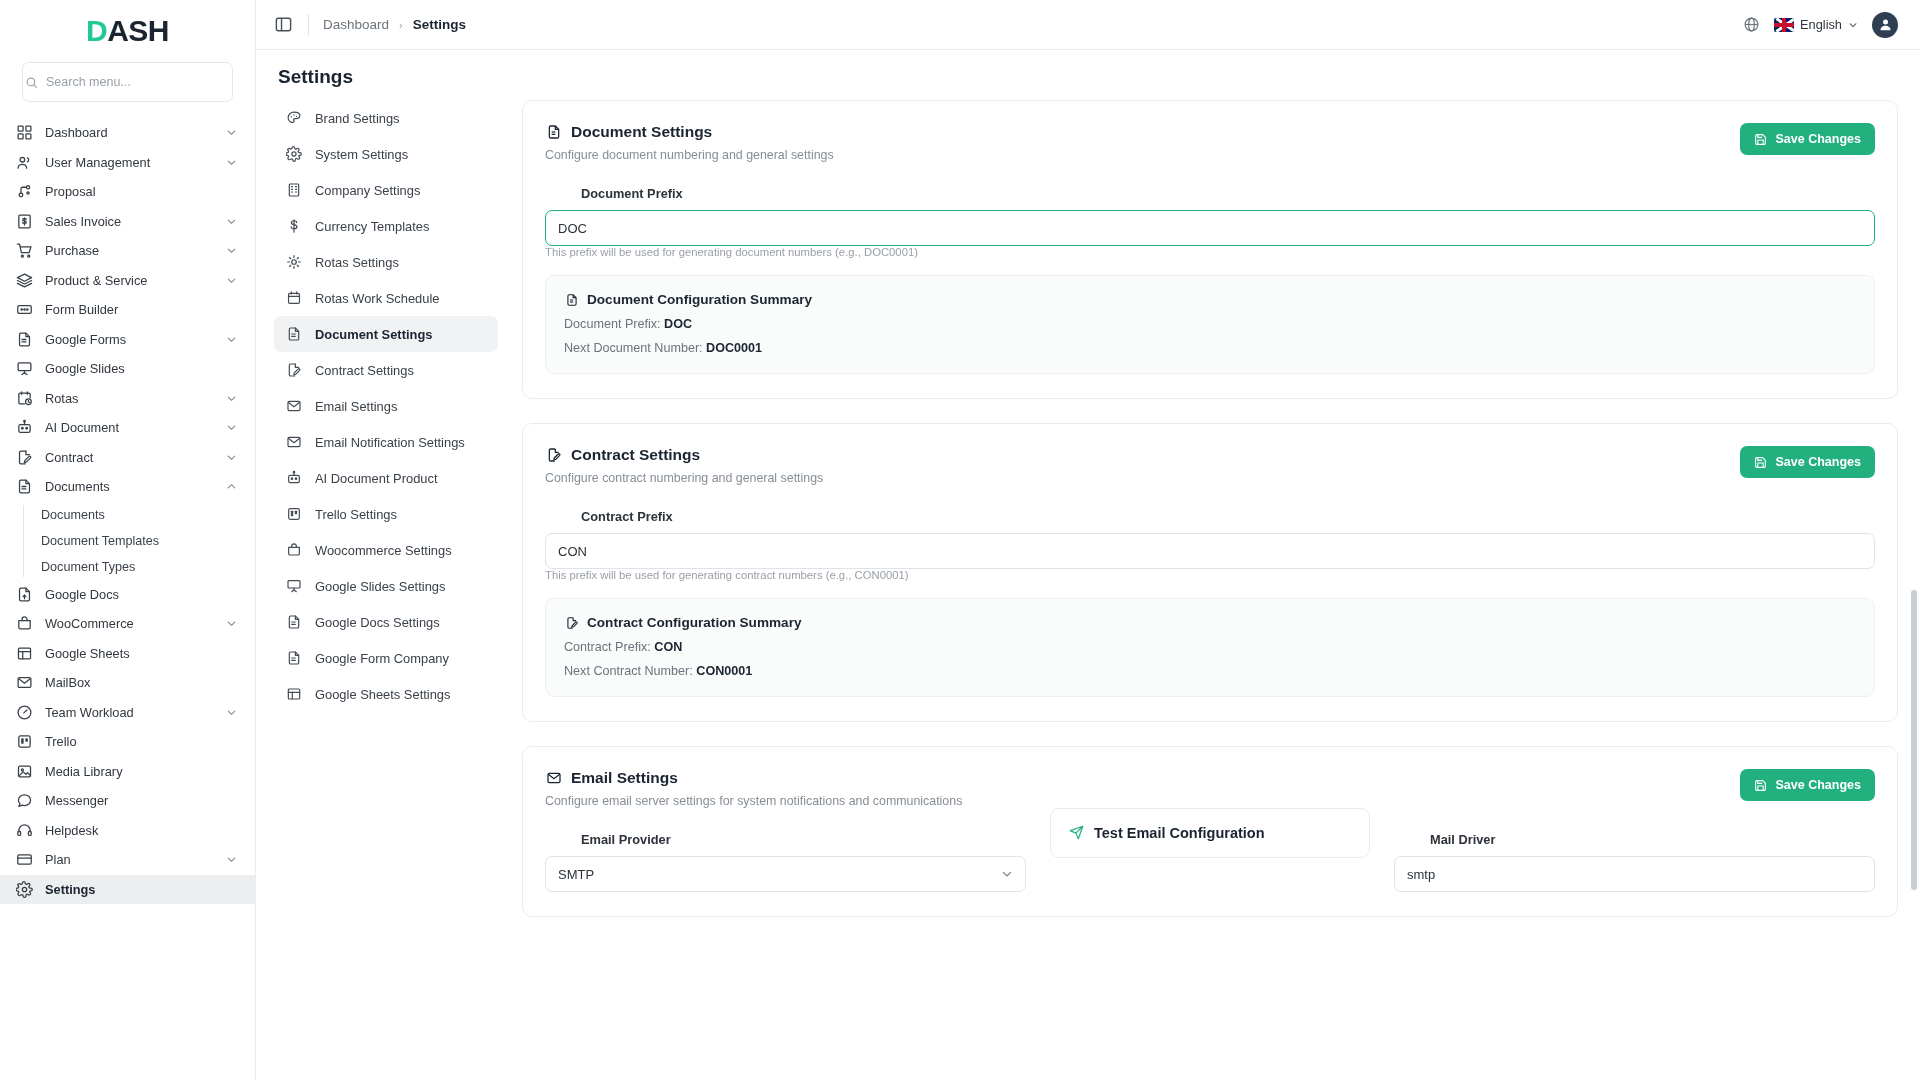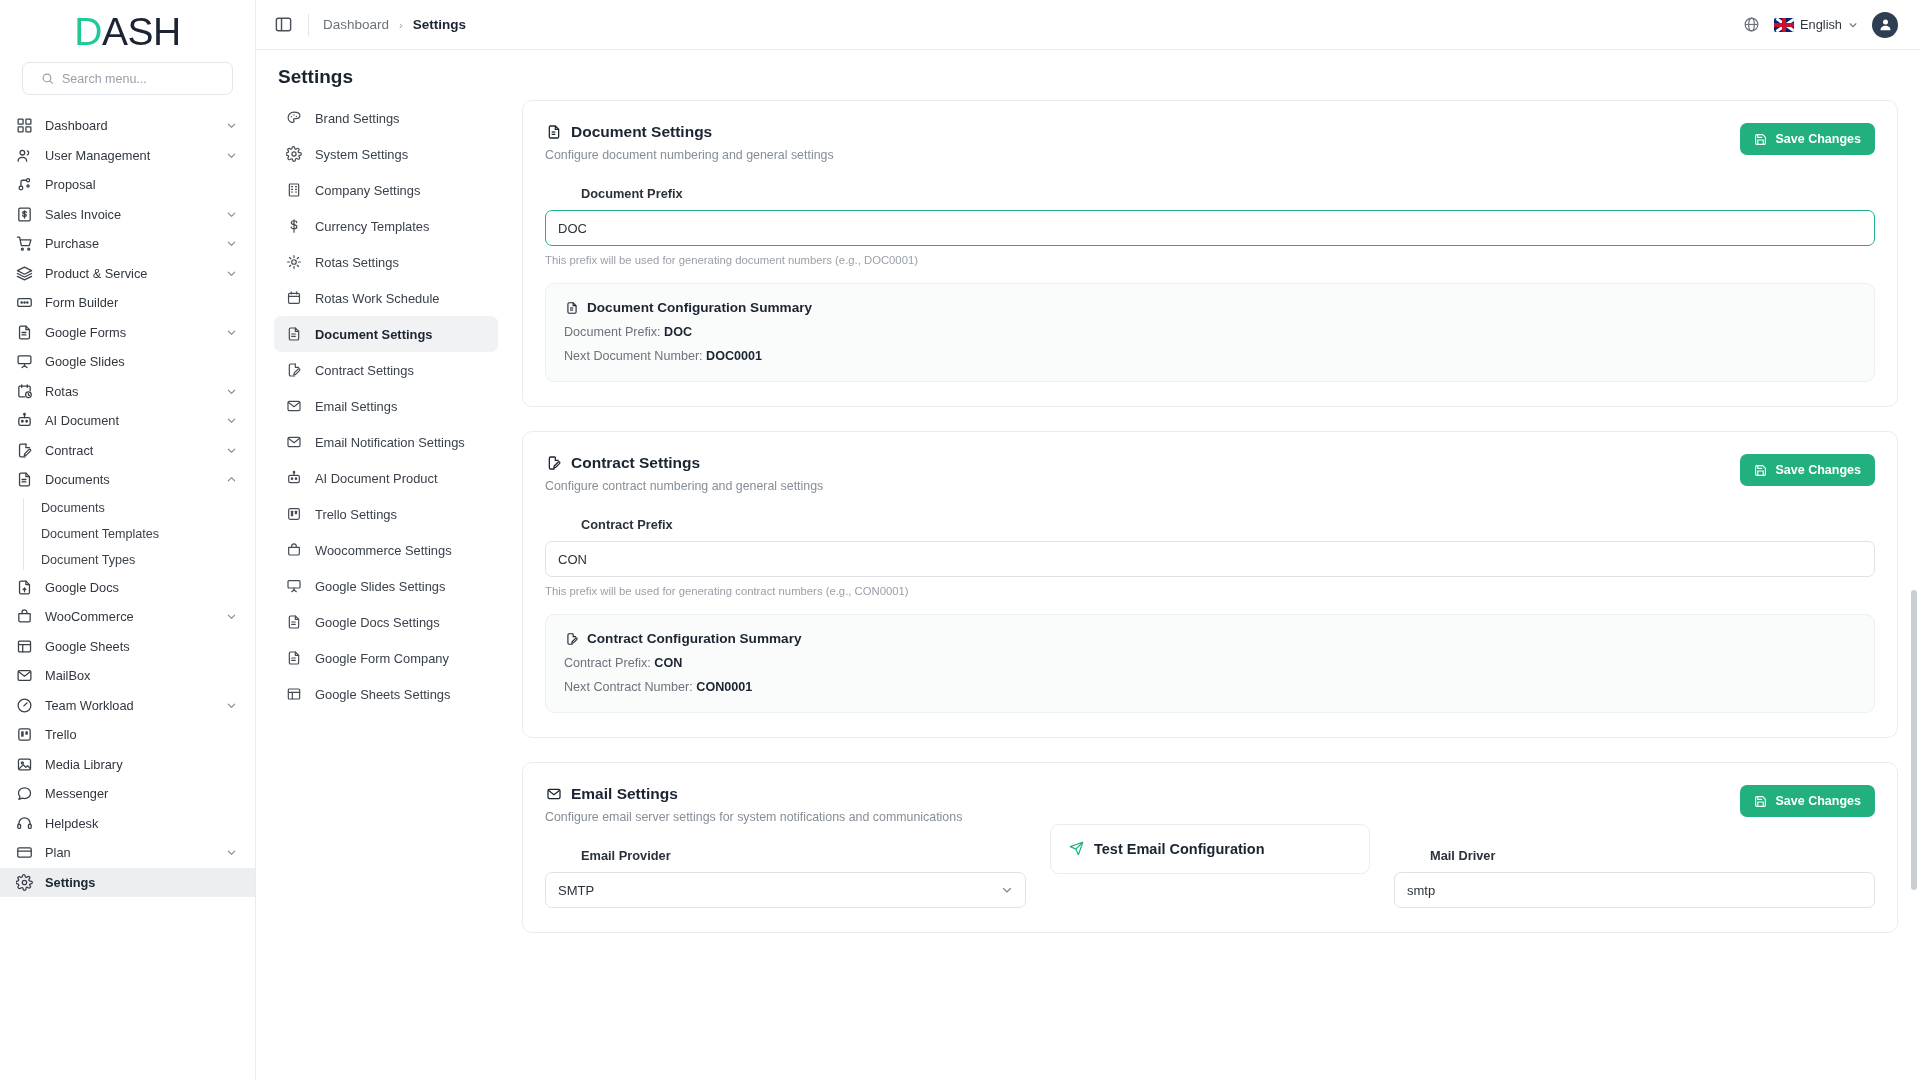--- a/index.html
+++ b/index.html
@@ -12,26 +12,26 @@
   .app { display: flex; width: 1920px; height: 1080px; }
 
   
   .sidebar {
     width: 256px; height: 1080px; background: #ffffff;
     border-right: 1px solid #e9ecef;
     display: flex; flex-direction: column; flex: 0 0 256px;
     position: relative; overflow: hidden;
   }
   .logo-wrap { height: 62px; display: flex; align-items: center; justify-content: center; }
-  .logo { font-size: 39px; font-weight: 400; letter-spacing: -0.5px; color: #1b2431; line-height: 1; }
+  .logo { font-size: 30px; font-weight: 700; letter-spacing: -0.5px; color: #1b2431; line-height: 1; }
   .logo .d { color: #20c997; }
   .search-wrap { padding: 0 22px 14px 22px; }
   .search-box {
-    height: 33px; border: 1px solid #e3e6ea; border-radius: 7px;
-    display: flex; align-items: center; padding: 0 18px; gap: 8px; background: #fff;
+    height: 40px; border: 1px solid #e3e6ea; border-radius: 7px;
+    display: flex; align-items: center; padding: 0 2px; gap: 8px; background: #fff;
   }
   .search-box input {
     border: none; outline: none; font-size: 12.5px; color: #8a9099;
     font-family: "Liberation Sans", sans-serif; width: 100%; background: transparent;
   }
   .search-box input::placeholder { color: #9aa0a8; }
   .nav { flex: 1; overflow: hidden; padding-top: 2px; }
   .nav-item {
     display: flex; align-items: center; gap: 12px;
     height: 29.5px; padding: 0 18px 0 16px; cursor: pointer;
@@ -102,21 +102,21 @@
     font-family: "Liberation Sans", sans-serif; white-space: nowrap;
   }
   .btn-save .ico { width: 14px; height: 14px; display: flex; align-items: center; justify-content: center; }
   .field-label { font-size: 12.8px; font-weight: 700; color: #2b3239; margin: 24px 0 9px 0; padding-left: 36px; }
   .text-input {
     width: 100%; height: 36px; border: 1px solid #dfe3e7; border-radius: 7px;
     padding: 0 12px; font-size: 13px; color: #2b3239; outline: none;
     font-family: "Liberation Sans", sans-serif; background: #fff;
   }
   .text-input.focused { border: 1.6px solid #20b089; }
-  .helper { font-size: 11.3px; color: #9aa0a8; margin-top: 8px; }
+  .helper { font-size: 11.3px; color: #9aa0a8; }
   .summary {
     margin-top: 17px; background: #fafbfb; border: 1px solid #edf0f2;
     border-radius: 9px; padding: 16px 6px 18px 18px;
   }
   .summary-title { display: flex; align-items: center; gap: 8px; font-size: 13.6px; font-weight: 700; color: #1b2431; }
   .summary-title .ico { width: 15px; height: 15px; display: flex; align-items: center; justify-content: center; }
   .summary-line { font-size: 12.6px; color: #6c737c; margin-top: 10px; }
   .summary-line b { color: #1b2431; font-weight: 700; }
 
   .two-col { display: flex; gap: 24px; margin-top: 0; }

